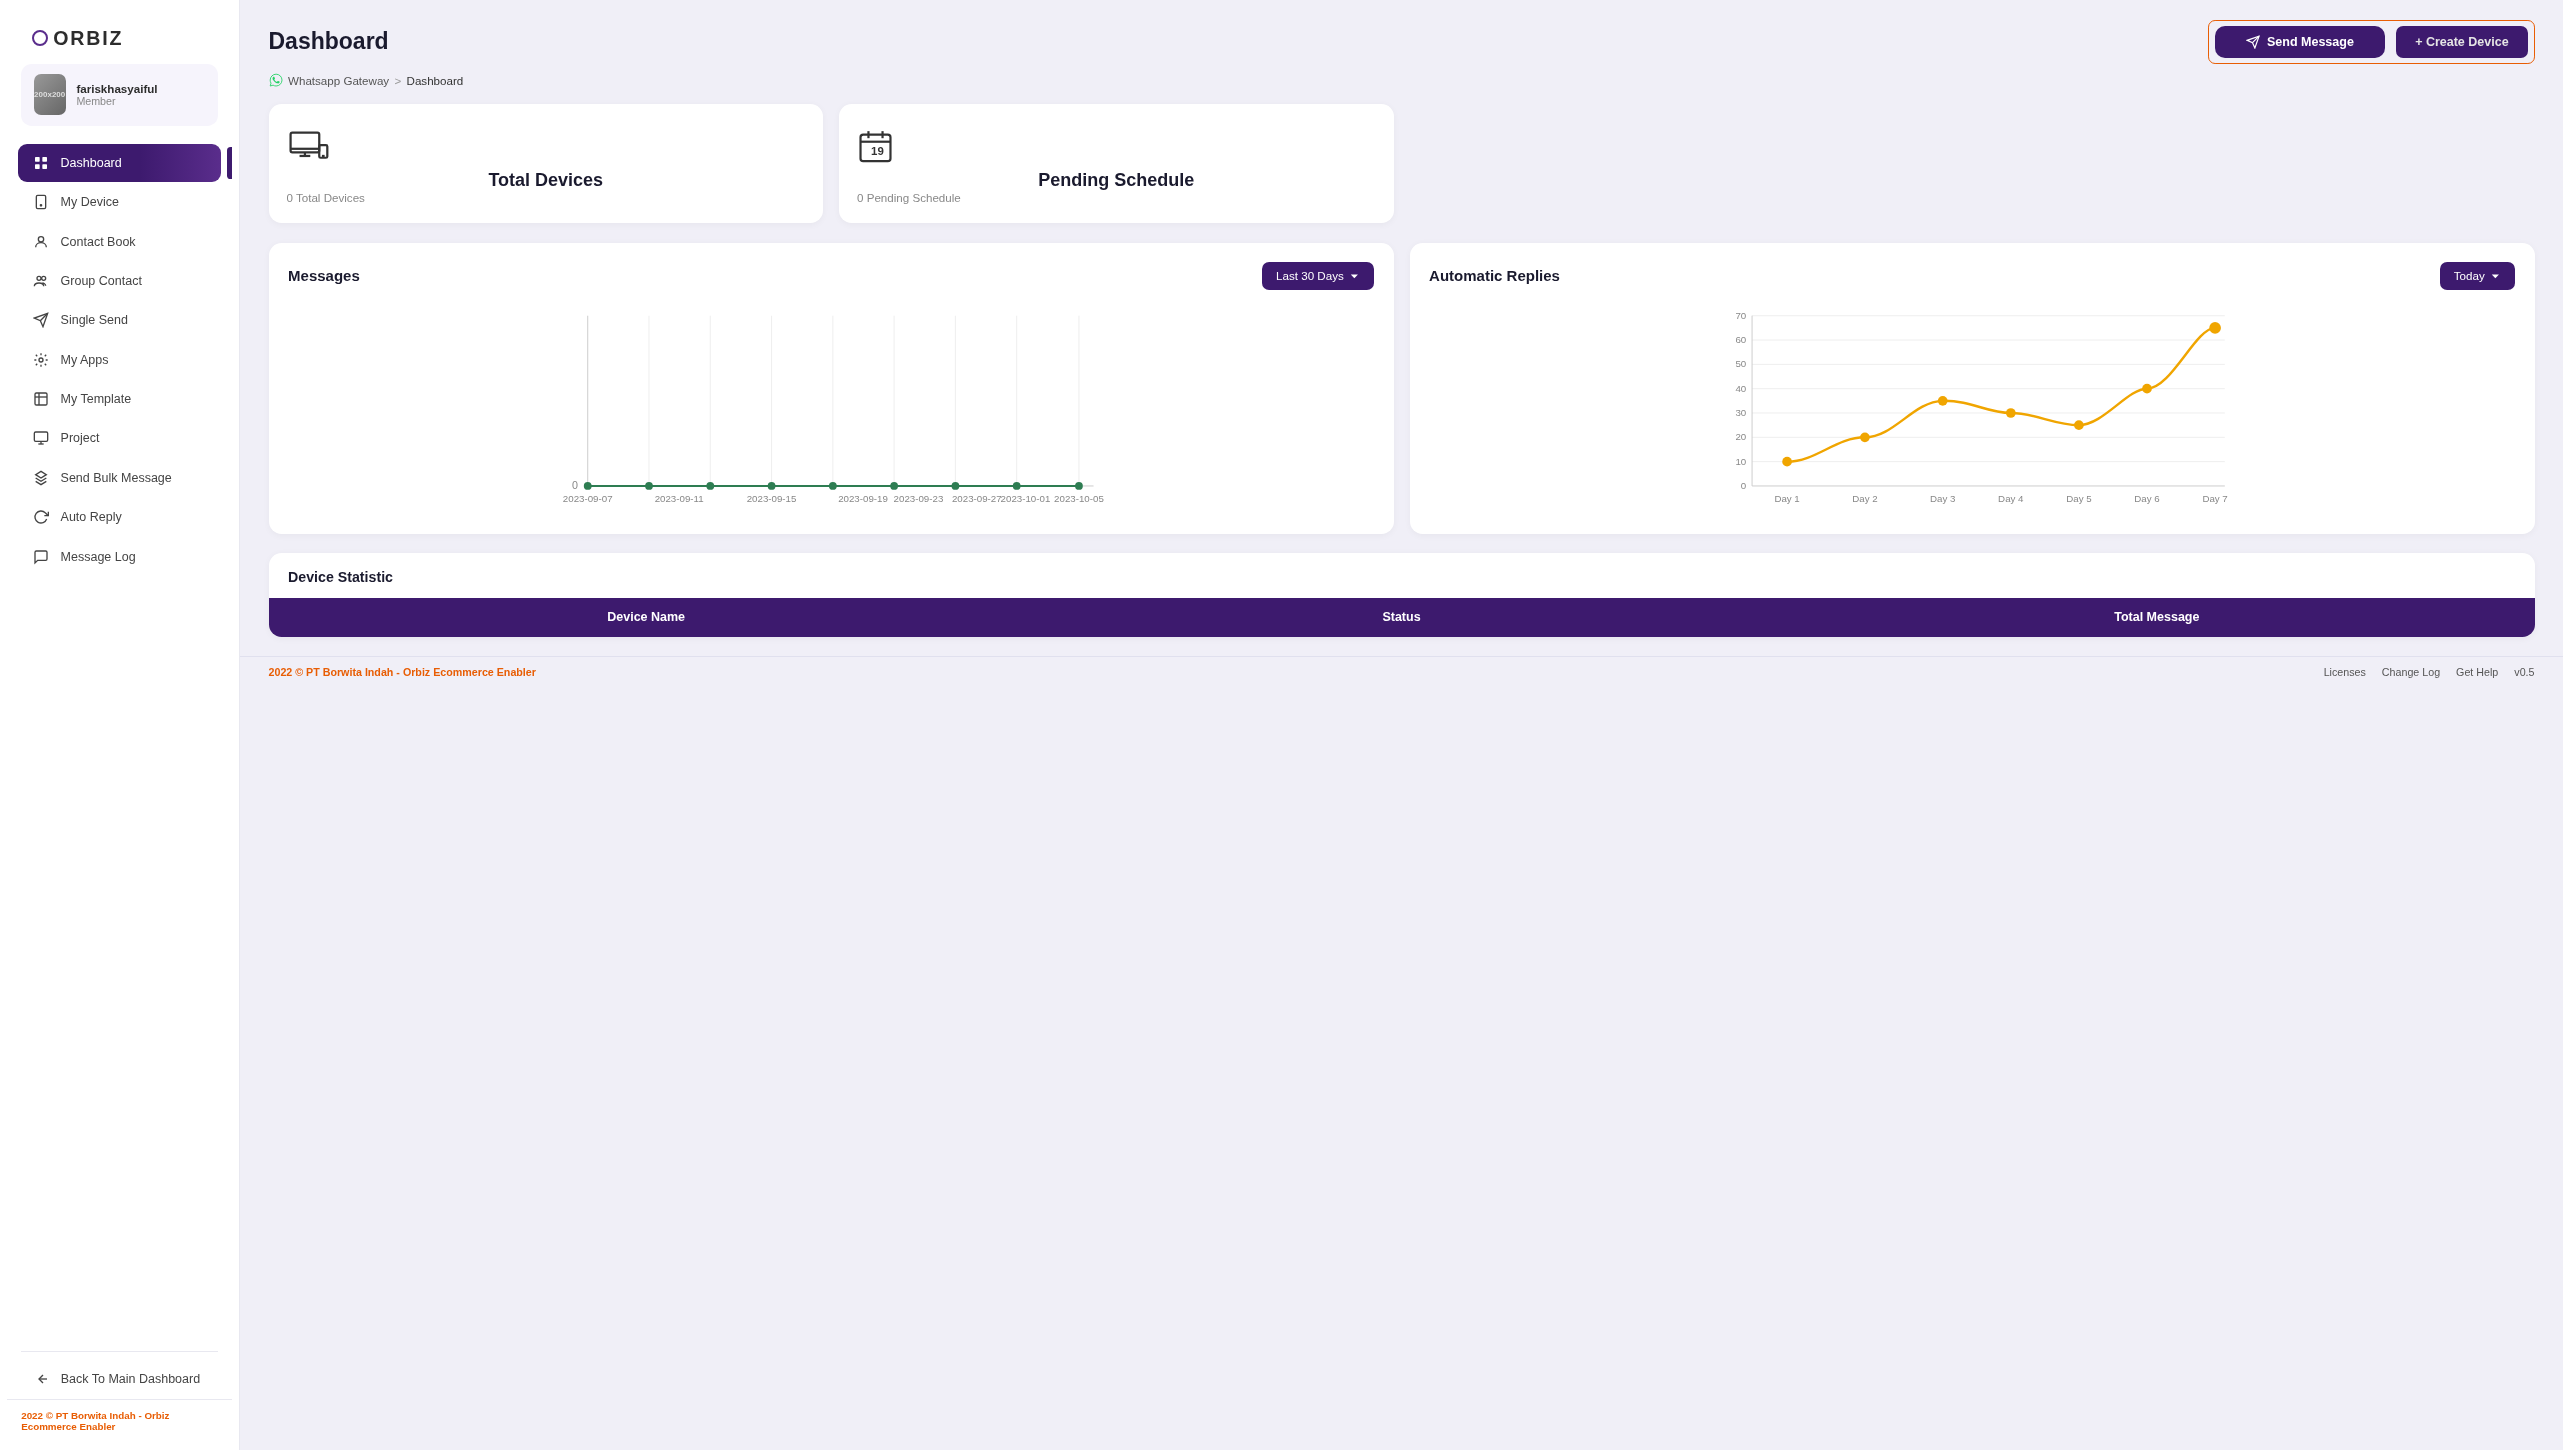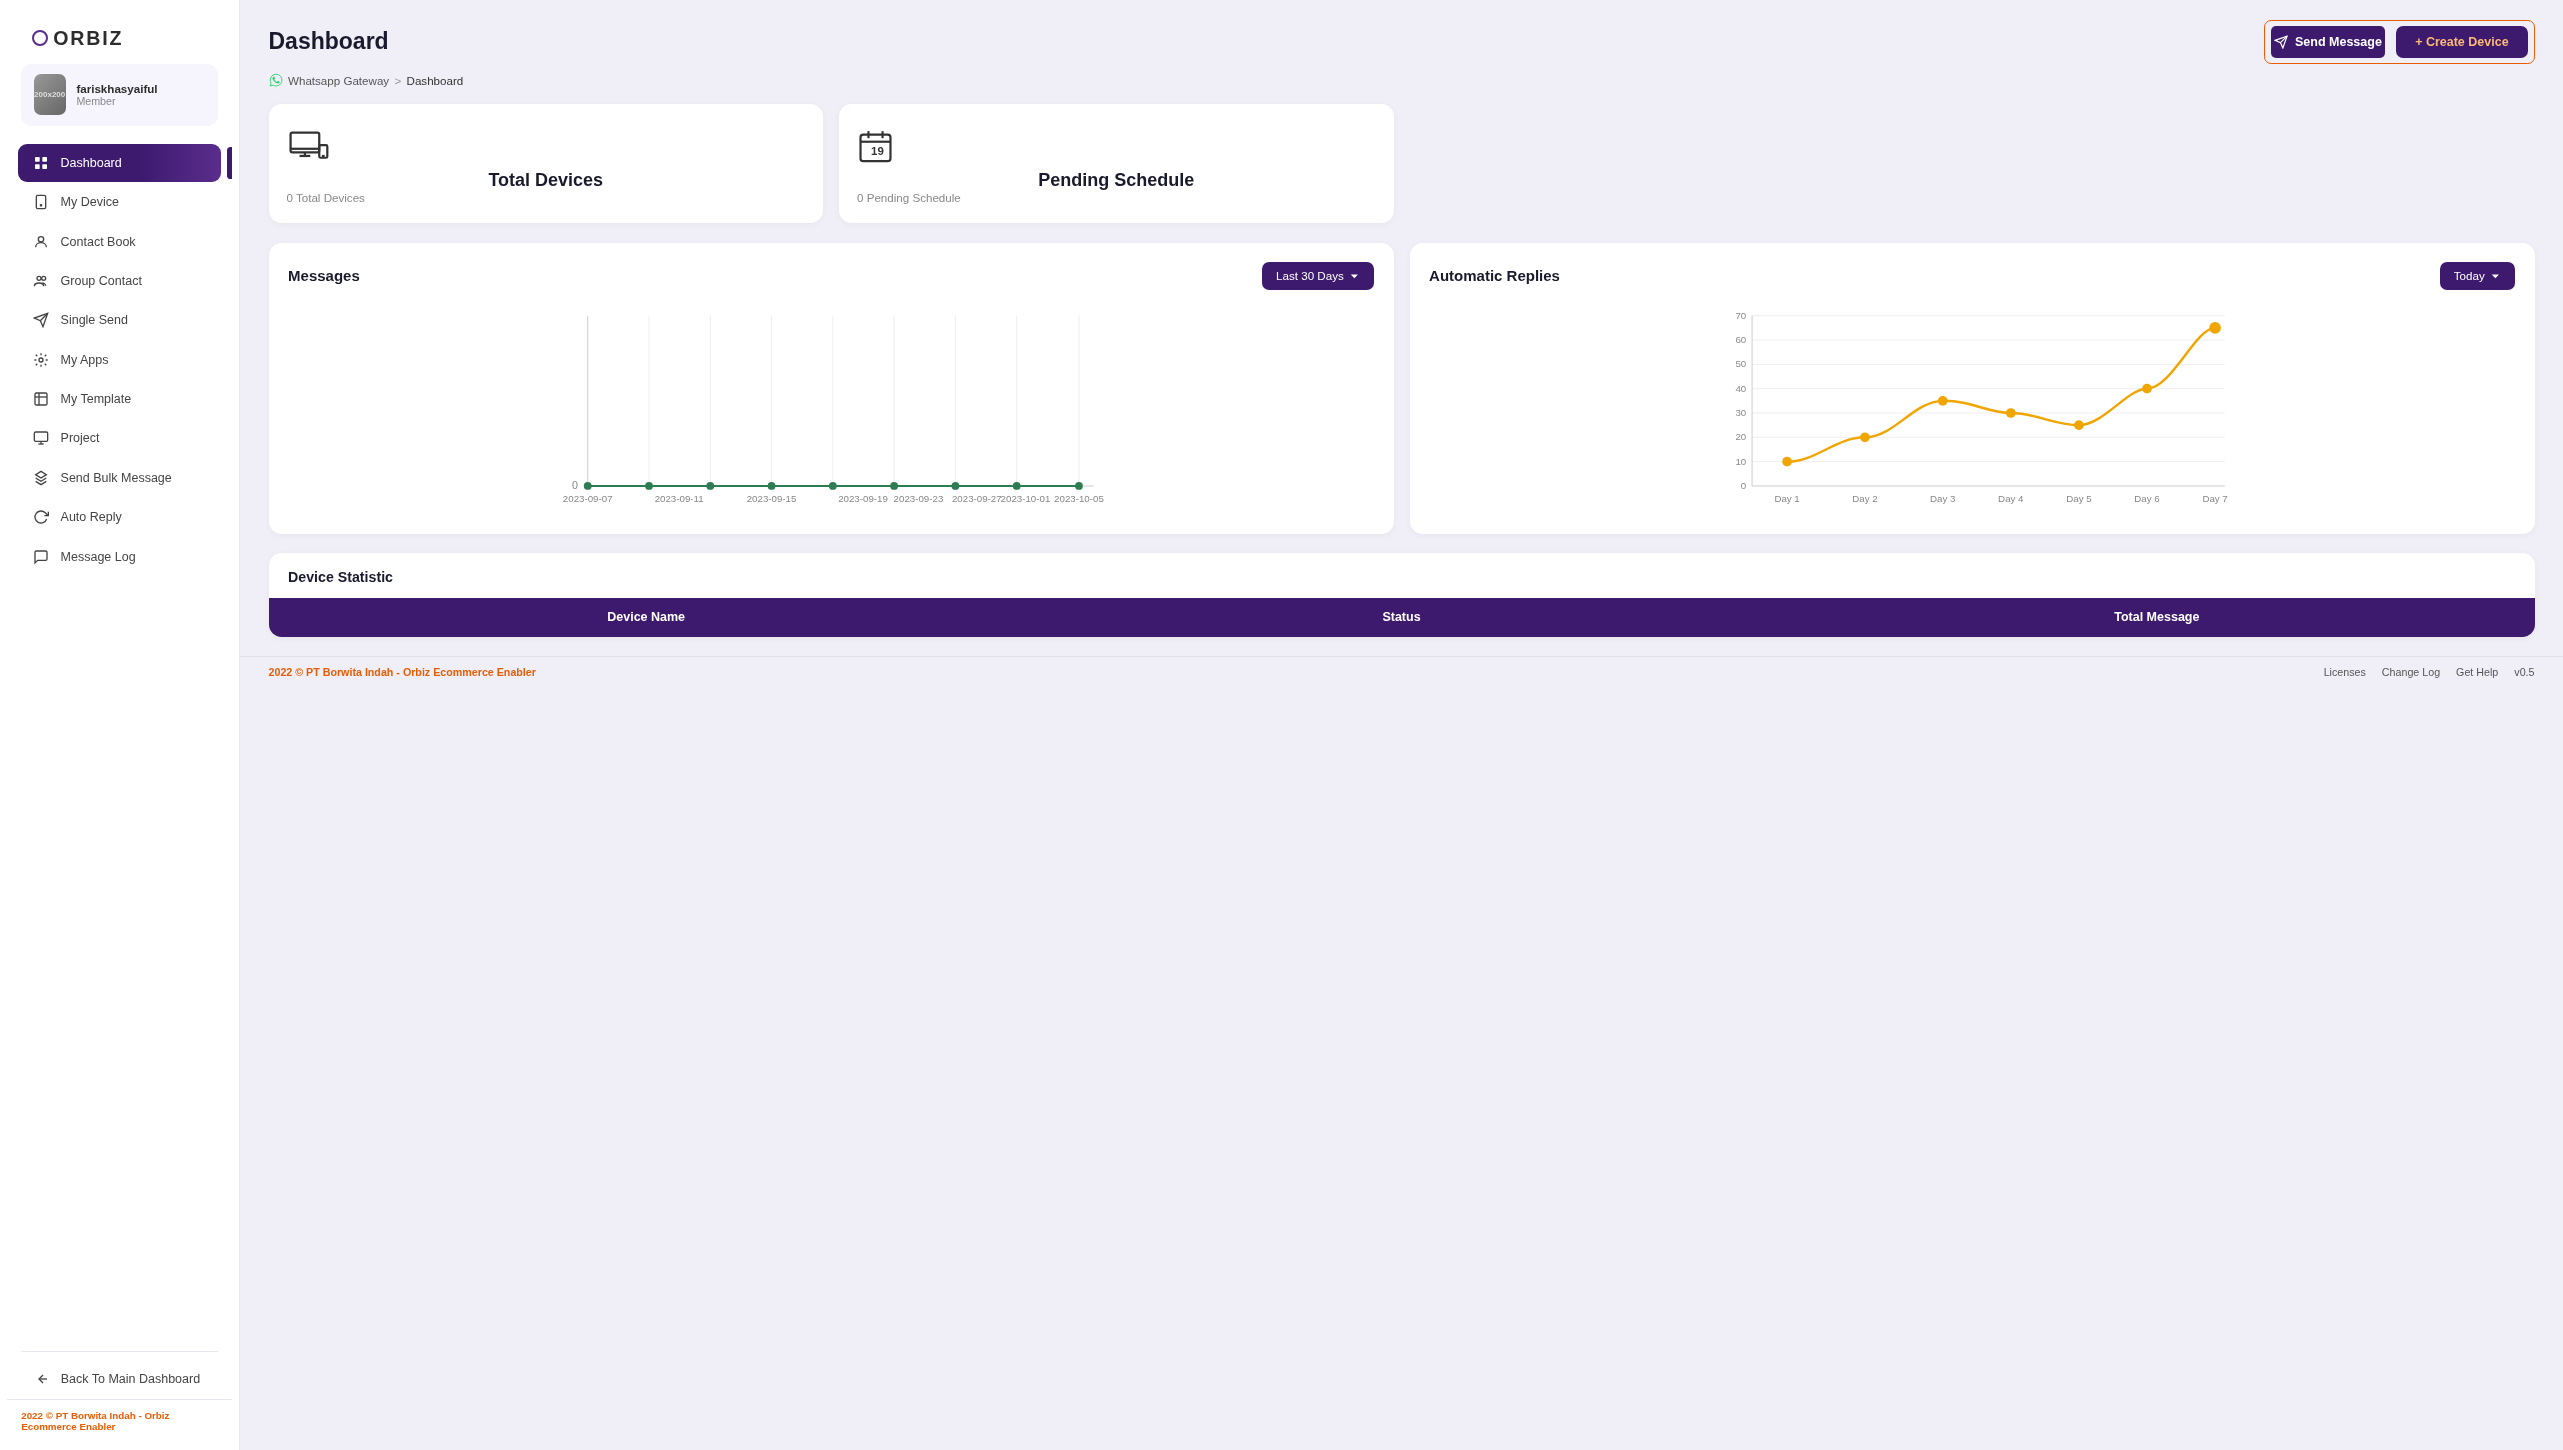--- a/index.html
+++ b/index.html
@@ -167,32 +167,32 @@
       display: flex;
       gap: 10.7px;
       border: 1.8px solid #e85d04;
       padding: 5.3px;
       border-radius: 7.1px;
     }
     .btn-send {
       background: #3d1a6e;
       color: #fff;
       border: none;
-      padding: 9px 3px;
-      border-radius: 5px;
+      padding: 9px 31px;
+      border-radius: 10px;
       font-size: 12.5px;
       font-weight: 600;
       cursor: pointer;
       display: flex;
       align-items: center;
       gap: 7.1px;
     }
     .btn-create {
       background: #3d1a6e;
-      color: #fdba74;
+      color: #e5e5e5;
       border: none;
       padding: 9px 19.6px;
       border-radius: 7.1px;
       font-size: 12.5px;
       font-weight: 600;
       cursor: pointer;
     }
 
     .breadcrumb {
       padding: 0 28.5px 16px;

